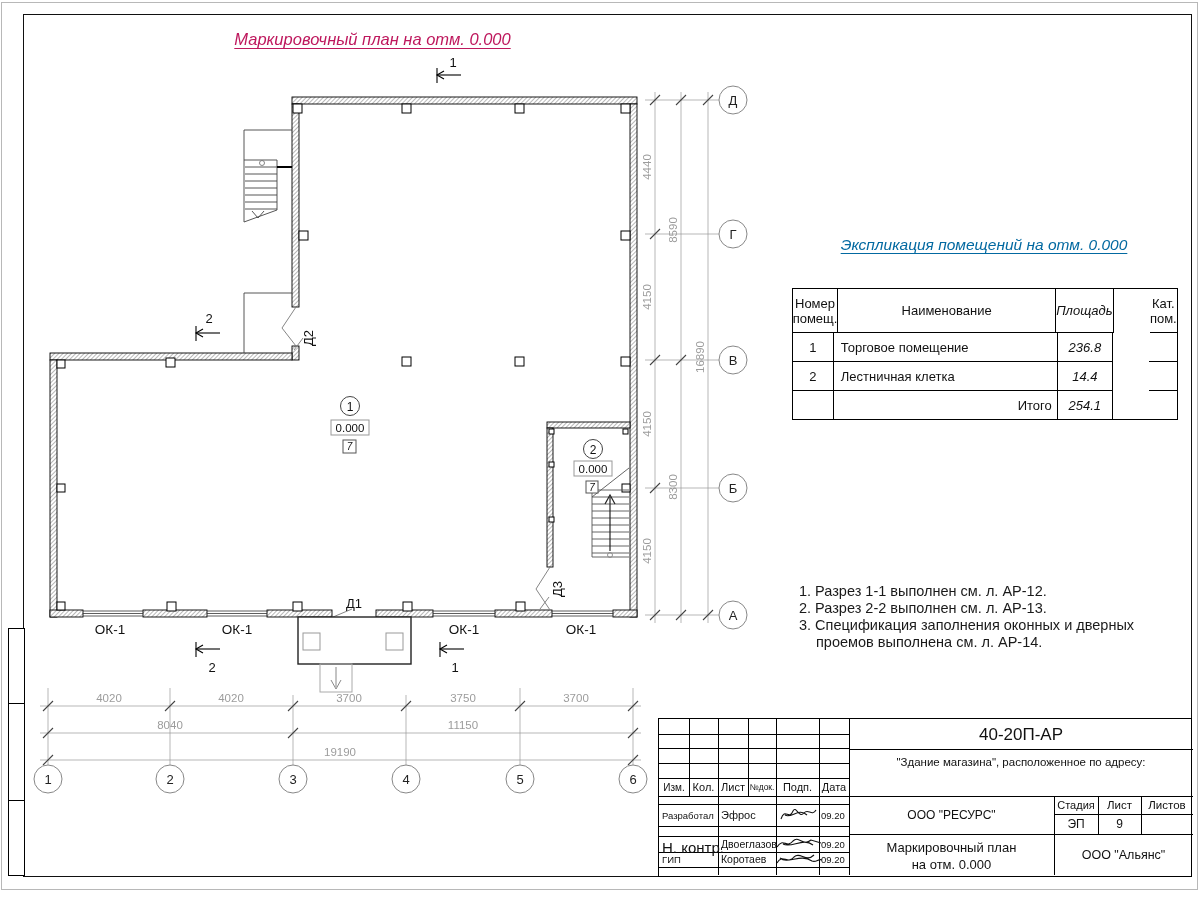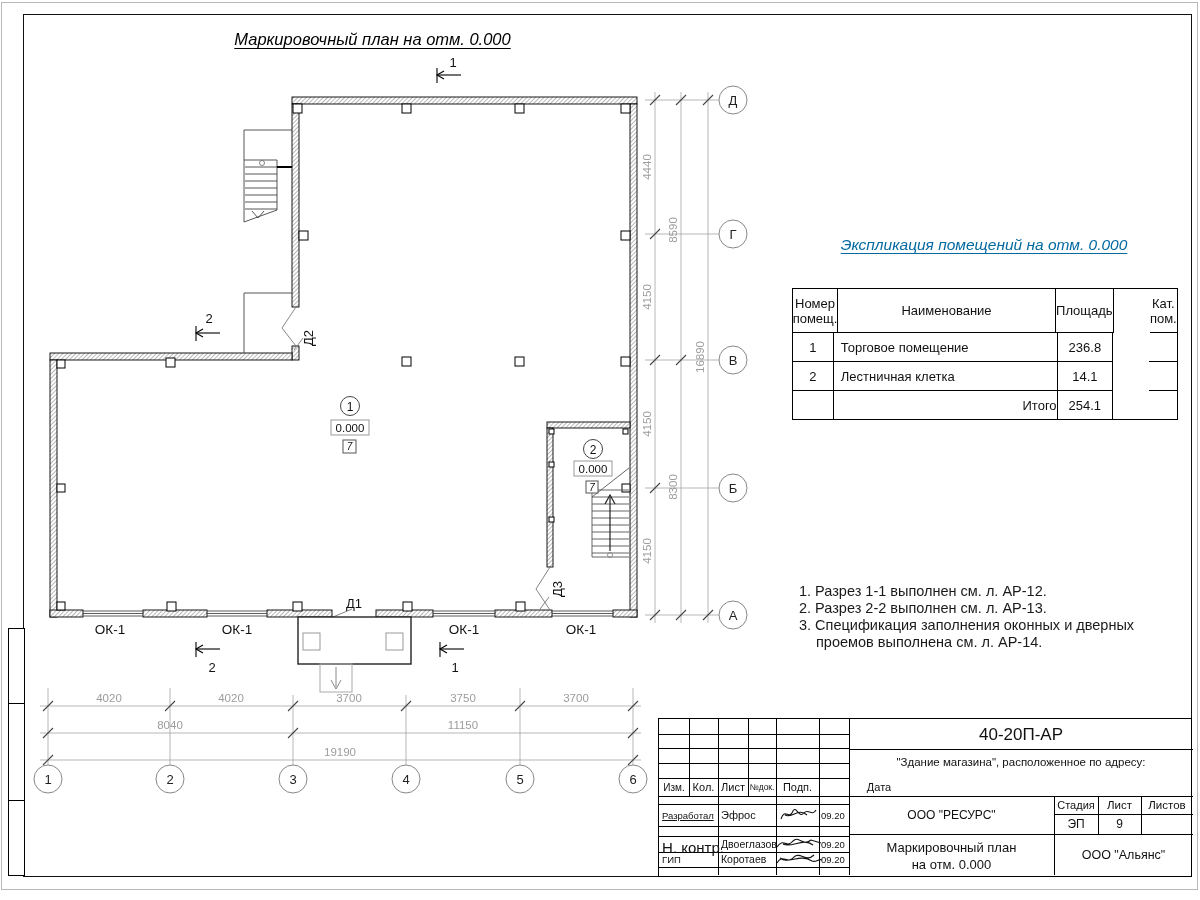--- a/index.html
+++ b/index.html
@@ -5,36 +5,36 @@
   html,body{margin:0;padding:0;background:#e8e8e8;}
   #sheet{position:relative;width:1200px;height:900px;background:#ffffff;overflow:hidden;
          font-family:"Liberation Sans", sans-serif;color:#111;}
   svg text{font-family:"Liberation Sans", sans-serif;}
   .abs{position:absolute;}
   .vline{position:absolute;width:1px;background:#000;}
   .hline{position:absolute;height:1px;background:#000;}
   .ctr{display:flex;align-items:center;justify-content:center;text-align:center;}
   
   #plan-title{left:200px;top:30px;width:345px;text-align:center;font-style:italic;
-              font-size:16.5px;text-decoration:underline;text-underline-offset:3px;color:#000000;}
+              font-size:16.5px;text-decoration:underline;text-underline-offset:3px;color:#be185d;}
   
   #expl-title{left:792px;top:236px;width:384px;text-align:center;font-style:italic;
               font-size:15.5px;text-decoration:underline;text-underline-offset:3px;color:#0369a1;}
   #expl-table{left:792px;top:288px;width:384px;border:1.4px solid #000;background:#fff;}
   #expl-table .row{display:flex;}
   #expl-table .cell{border-right:1px solid #000;border-bottom:1px solid #000;box-sizing:border-box;
                     font-size:13px;display:flex;align-items:center;justify-content:center;text-align:center;}
   #expl-table .cell:last-child{border-right:none;}
   #expl-table .row:last-child .cell{border-bottom:none;}
-  .c-num{width:45px;} .c-name{width:247px;} .c-area{width:61px;} .c-cat{width:31px;margin-left:36px;}
+  .c-num{width:45px;} .c-name{width:247px;} .c-area{width:61px;font-style:italic;} .c-cat{width:31px;margin-left:36px;}
   .hdr{height:44px;font-size:13px;}
   .dr{height:29px;}
   .tr{height:28px;}
   .name-left{justify-content:flex-start !important;padding-left:7px;text-align:left !important;}
-  .name-right{justify-content:flex-end !important;}
+  .name-right{justify-content:flex-end !important;padding-right:5px;}
   
   #notes{left:799px;top:583px;width:380px;font-size:14.5px;line-height:17px;color:#1a1a1a;}
   #notes .indent{padding-left:17px;}
   
   #tb{left:658px;top:718px;width:534px;height:159px;border:1.6px solid #000;box-sizing:border-box;background:#fff;}
   #tb .t{position:absolute;white-space:nowrap;}
   
   #frame{left:23px;top:14px;width:1169px;height:863px;border:1.6px solid #111;box-sizing:border-box;}
   #sheet-edge{left:1px;top:2px;width:1197px;height:888px;border:1px solid #b8b8b8;box-sizing:border-box;}
   .edgebox{position:absolute;border:1px solid #000;background:#fff;box-sizing:border-box;}
@@ -347,21 +347,21 @@
     </div>
     <div class="row">
       <div class="cell c-num dr">1</div>
       <div class="cell c-name dr name-left">Торговое помещение</div>
       <div class="cell c-area dr">236.8</div>
       <div class="cell c-cat dr"></div>
     </div>
     <div class="row">
       <div class="cell c-num dr">2</div>
       <div class="cell c-name dr name-left">Лестничная клетка</div>
-      <div class="cell c-area dr">14.1</div>
+      <div class="cell c-area dr">14.4</div>
       <div class="cell c-cat dr"></div>
     </div>
     <div class="row">
       <div class="cell c-num tr"></div>
       <div class="cell c-name tr name-right">Итого</div>
       <div class="cell c-area tr">254.1</div>
       <div class="cell c-cat tr"></div>
     </div>
   </div>
 
@@ -398,23 +398,23 @@
     <div class="hline" style="left:190px;top:30px;width:344px;"></div>
     <div class="hline" style="left:190px;top:77px;width:344px;"></div>
     <div class="hline" style="left:395px;top:95px;width:139px;"></div>
     <div class="hline" style="left:190px;top:115px;width:344px;"></div>
 
     <div class="t ctr" style="left:0;top:60px;width:30px;height:16px;font-size:10px;">Изм.</div>
     <div class="t ctr" style="left:30px;top:60px;width:29px;height:16px;font-size:11px;">Кол.</div>
     <div class="t ctr" style="left:59px;top:60px;width:30px;height:16px;font-size:11px;">Лист</div>
     <div class="t ctr" style="left:89px;top:60px;width:28px;height:16px;font-size:8.5px;">№док.</div>
     <div class="t ctr" style="left:117px;top:60px;width:43px;height:16px;font-size:11px;">Подп.</div>
-    <div class="t ctr" style="left:160px;top:60px;width:30px;height:16px;font-size:11px;padding-left:45px;">Дата</div>
-
-    <div class="t" style="left:3px;top:91px;font-size:9.5px;text-decoration:underline;">Разработал</div>
+    <div class="t ctr" style="left:160px;top:60px;width:30px;height:16px;font-size:11px;">Дата</div>
+
+    <div class="t" style="left:3px;top:91px;font-size:9.5px;">Разработал</div>
     <div class="t" style="left:62px;top:90px;font-size:11px;">Эфрос</div>
     <div class="t" style="left:162px;top:91px;font-size:9.5px;">09.20</div>
     <svg class="t" style="left:118px;top:84px;" width="42" height="22">
       <path d="M4,16 C8,4 12,18 16,8 C19,2 22,16 27,10 C31,5 35,14 39,7 M8,12 C14,16 22,4 30,12" stroke="#111" stroke-width="1.1" fill="none"></path>
     </svg>
     <div class="t" style="left:3px;top:120px;font-size:15px;">Н. контр.</div>
     <div class="t" style="left:62px;top:119px;font-size:10.5px;">Двоеглазов</div>
     <div class="t" style="left:162px;top:120px;font-size:9.5px;">09.20</div>
     <svg class="t" style="left:114px;top:116px;" width="52" height="18">
       <path d="M4,12 C10,2 14,14 20,6 C26,0 30,12 38,5 L48,8 M10,9 C18,14 30,2 40,10" stroke="#111" stroke-width="1.1" fill="none"></path>

